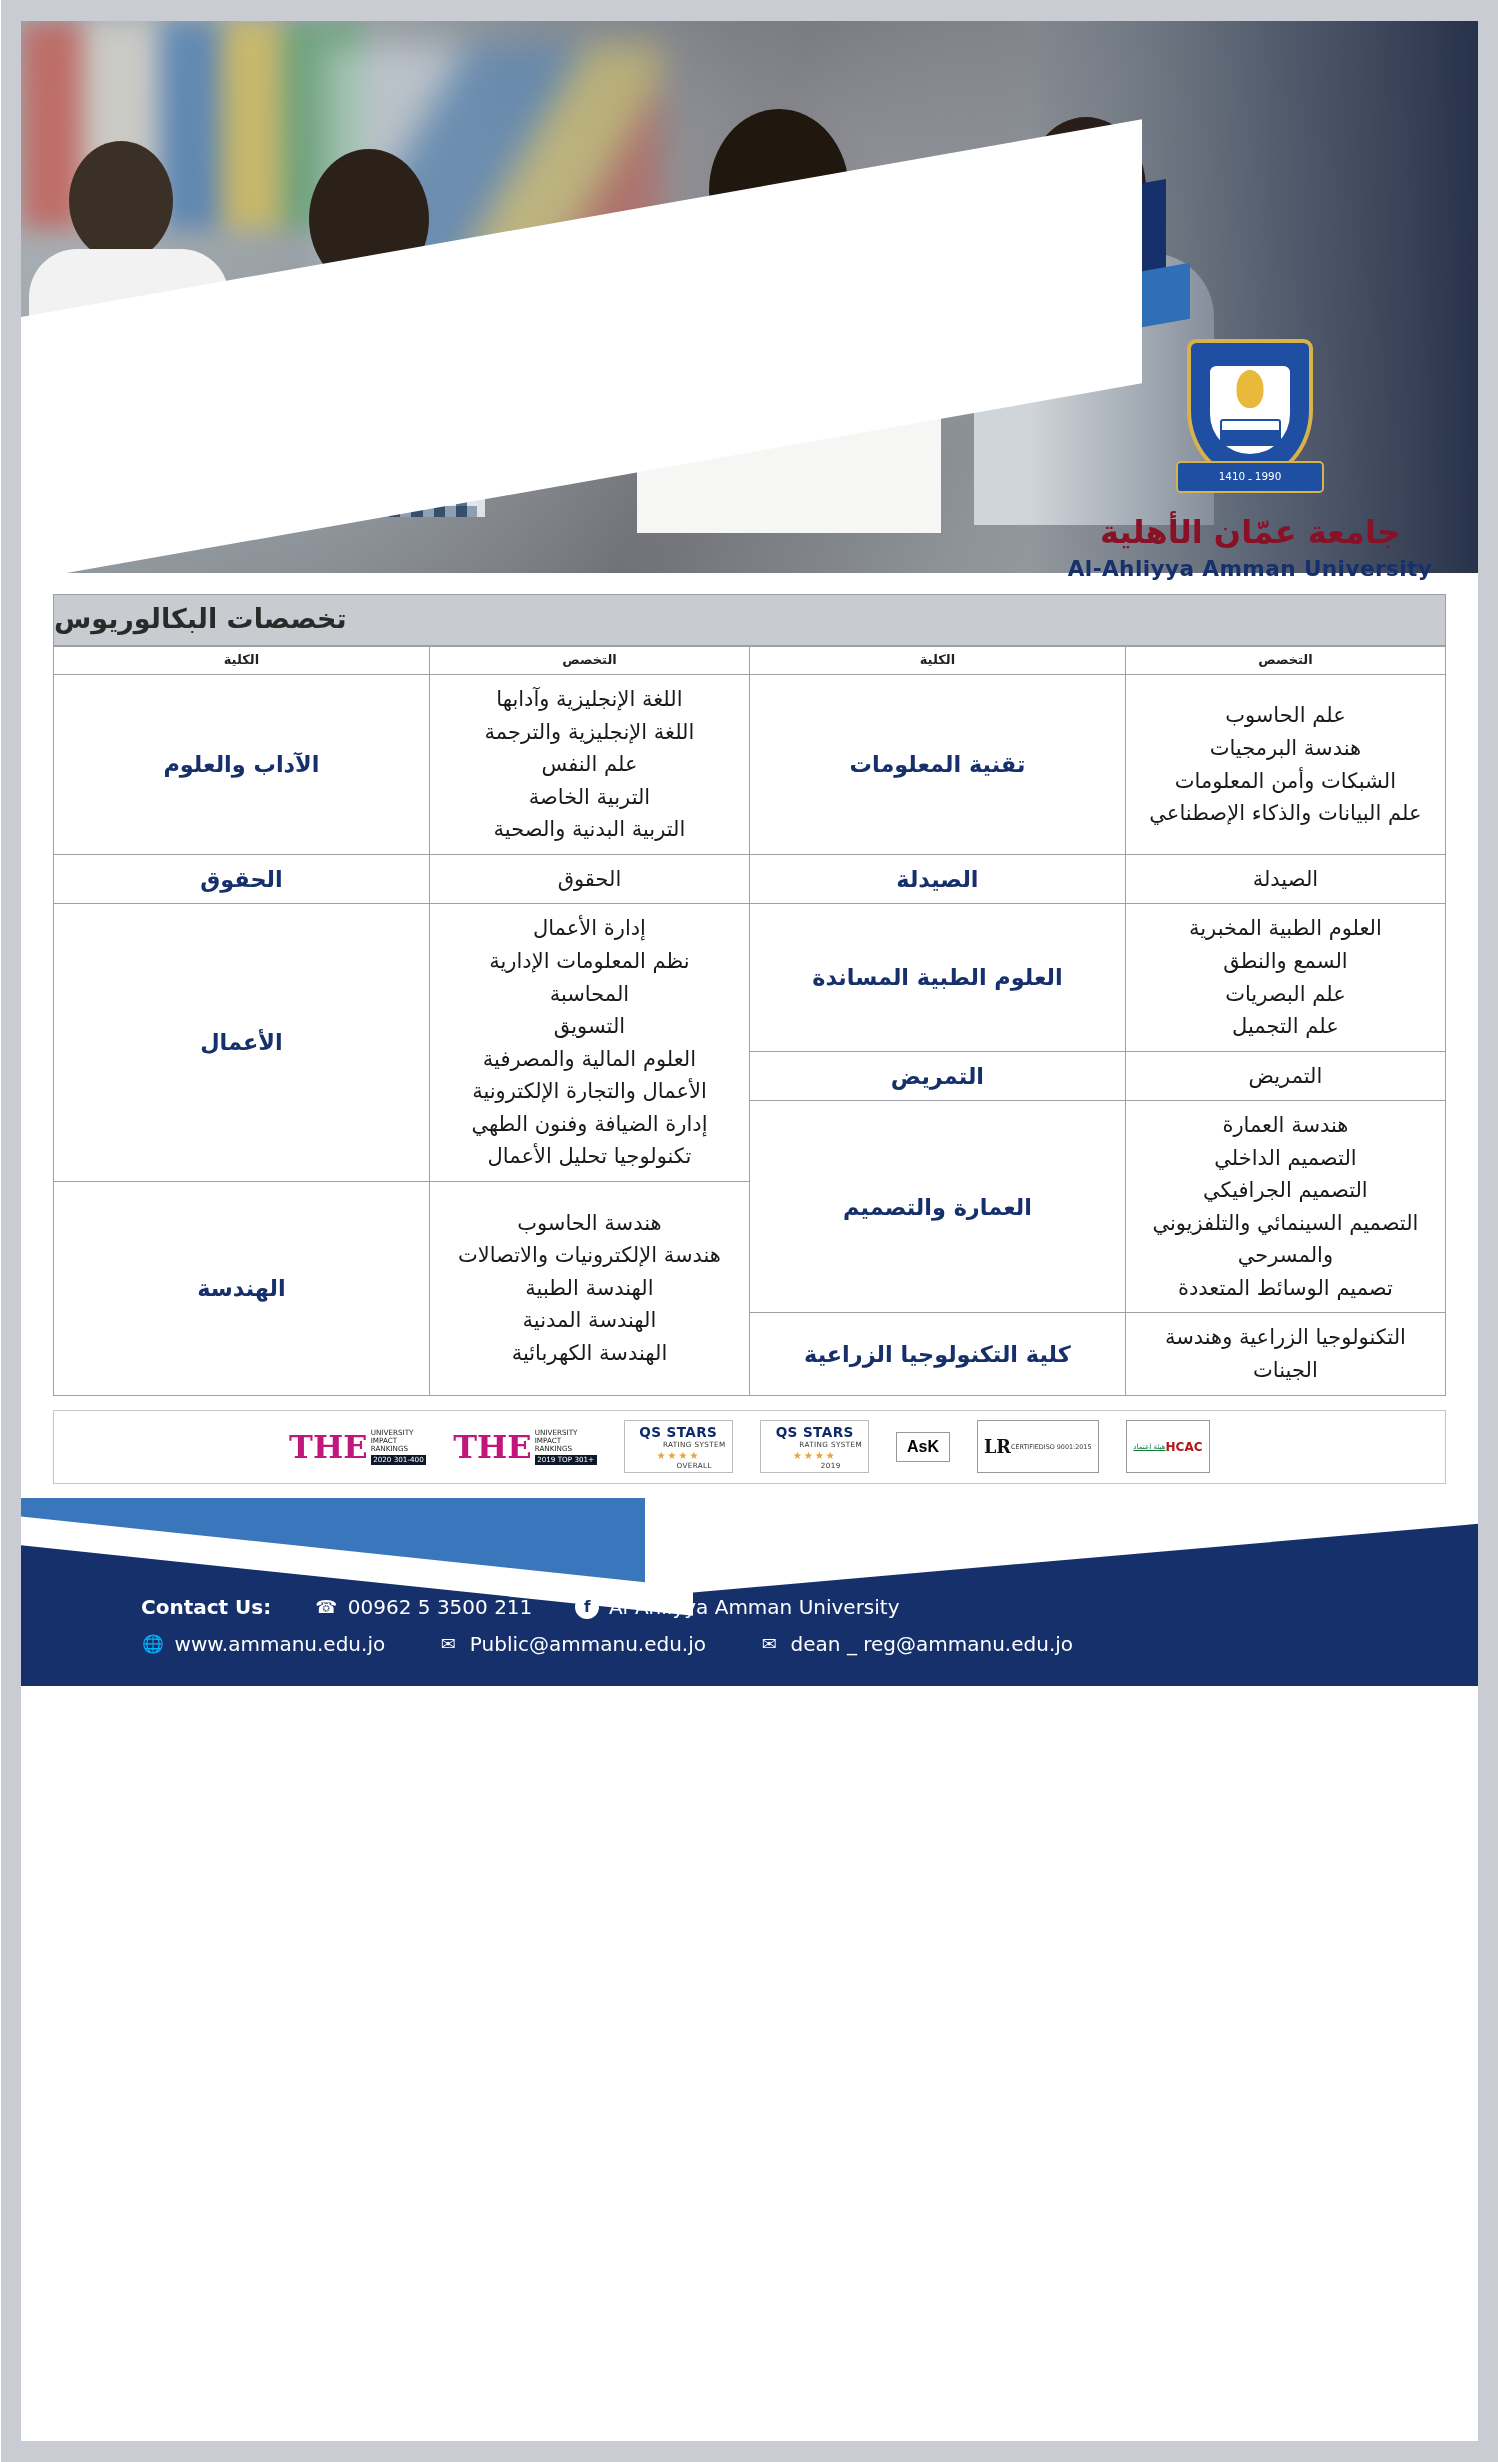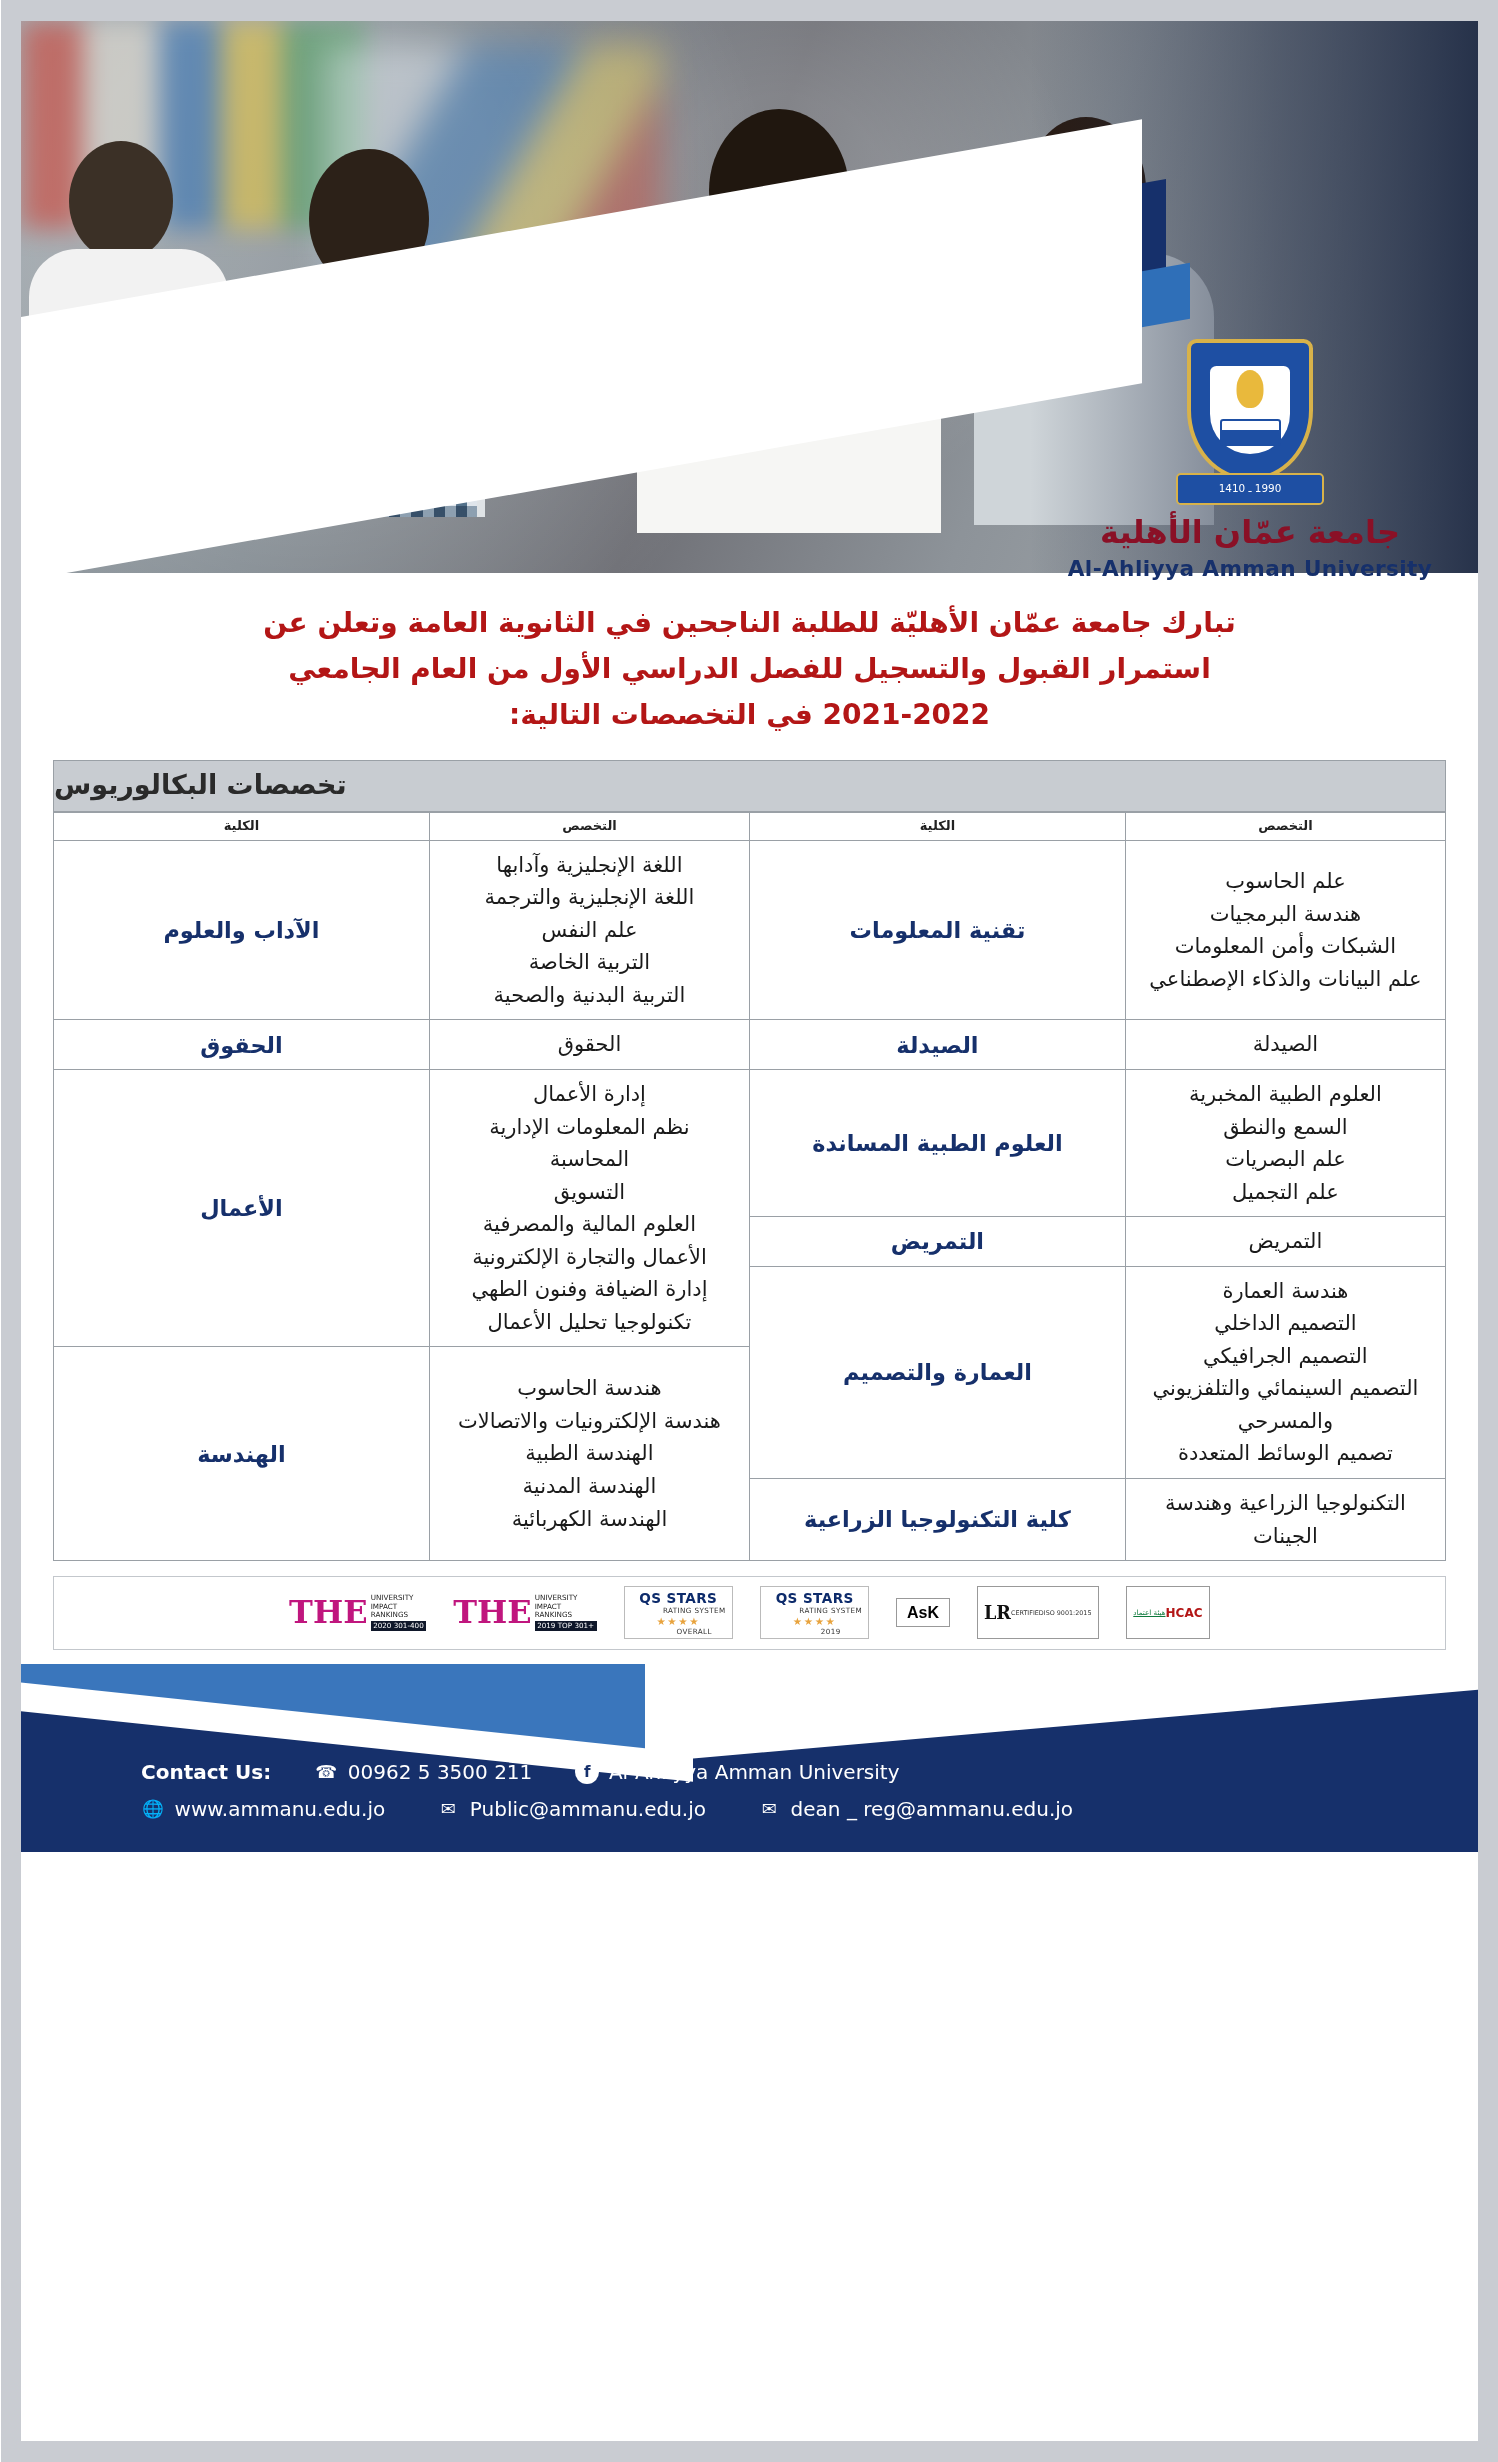--- a/index.html
+++ b/index.html
@@ -101,21 +101,21 @@
     width:61px; height:27px; margin-bottom:8px;
     background:linear-gradient(180deg,#ffffff 0 40%, #1e4fa3 40% 100%);
     border:2.4px solid #1e4fa3; border-radius:3.2px;
   }
   .crest-flame {
     position:absolute; left:50%; top:37px; transform:translateX(-50%);
     width:27px; height:38px; background:#e9b93c;
     border-radius:50% 50% 45% 45%;
   }
   .crest-ribbon {
-    position:absolute; left:0; bottom:0; width:148px; height:32px;
+    position:absolute; left:0; bottom:12px; width:148px; height:32px;
     background:#1e4fa3; border:2.4px solid #d8b24a; border-radius:4.8px;
     color:#fff; font-size:10.4px; line-height:27px; letter-spacing:0.8px;
   }
   .uni-ar {
     margin-top:8px; font-size:32px; color:#8a1026; font-weight:bold; letter-spacing:1.6px;
   }
   .uni-en {
     margin-top:4.8px; font-size:21.6px; color:#16306b; font-weight:bold; letter-spacing:0.4px;
   }
 
@@ -290,27 +290,20 @@
             <div class="crest-book"></div>
           </div>
         </div>
         <div class="crest-flame"></div>
         <div class="crest-ribbon">1990 ـ 1410</div>
       </div>
       <div class="uni-ar">جامعة عمّان الأهلية</div>
       <div class="uni-en">Al-Ahliyya Amman University</div>
     </div>
 
-    <div class="headline">
-      <span class="l2">تبارك جامعة عمّان الأهليّة للطلبة الناجحين في الثانوية العامة وتعلن عن</span>
-      <span class="l2">استمرار القبول والتسجيل للفصل الدراسي الأول من العام الجامعي</span>
-      <span class="l2">
-        <span class="year">2021-2022</span><span> في التخصصات التالية:</span>
-      </span>
-    </div>
 
     <div class="table-zone">
       <div class="tbl-title">تخصصات البكالوريوس</div>
       <table class="majors">
         <thead>
           <tr>
             <th class="col-a">التخصص</th>
             <th class="col-b">الكلية</th>
             <th class="col-c">التخصص</th>
             <th class="col-d">الكلية</th>

